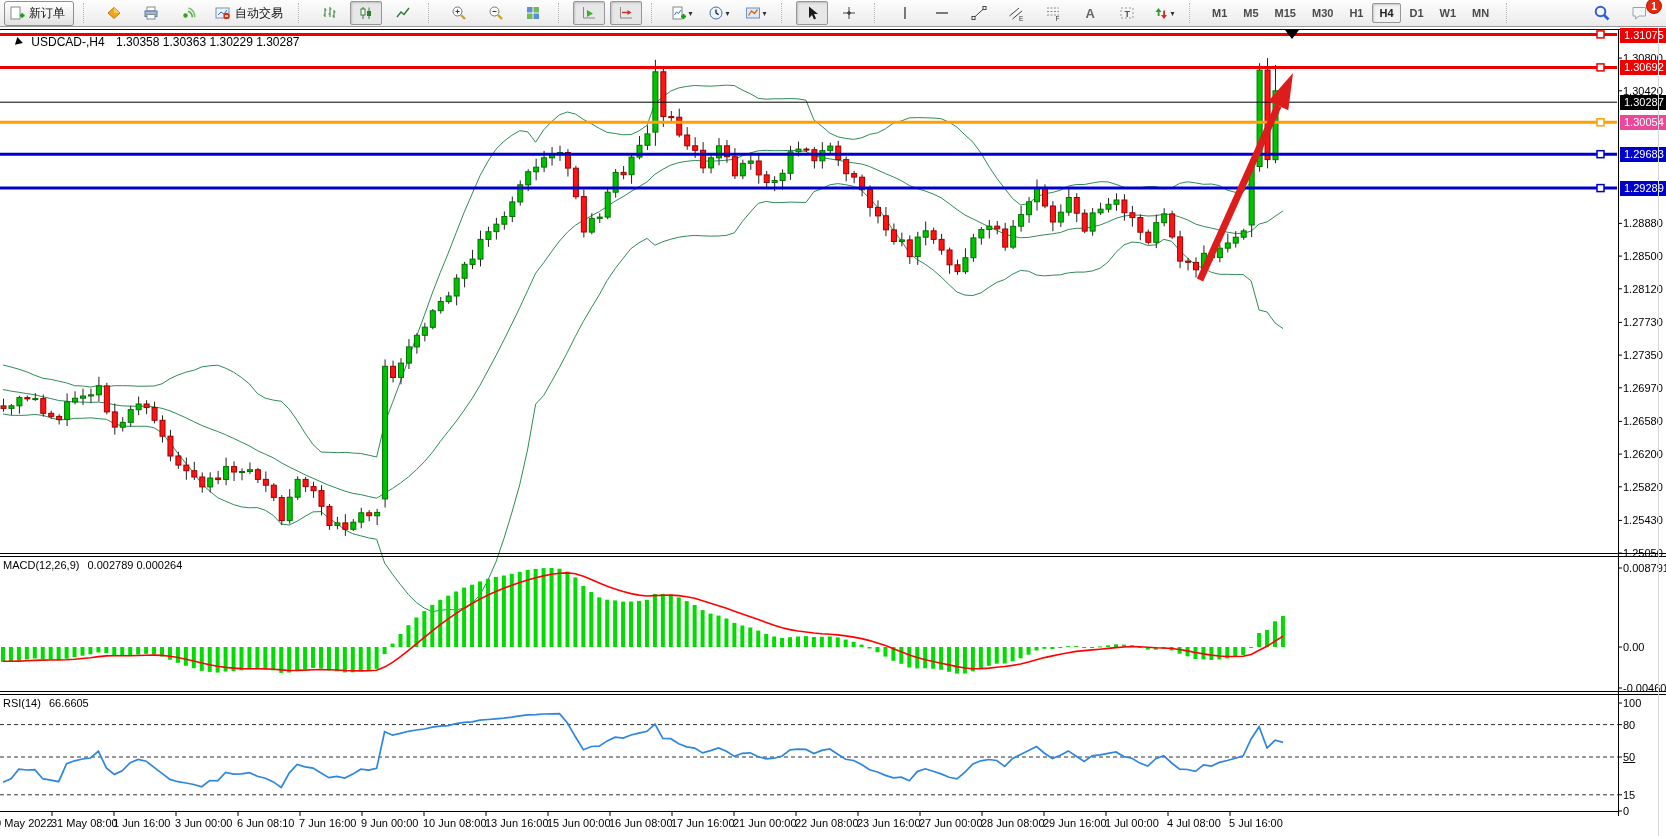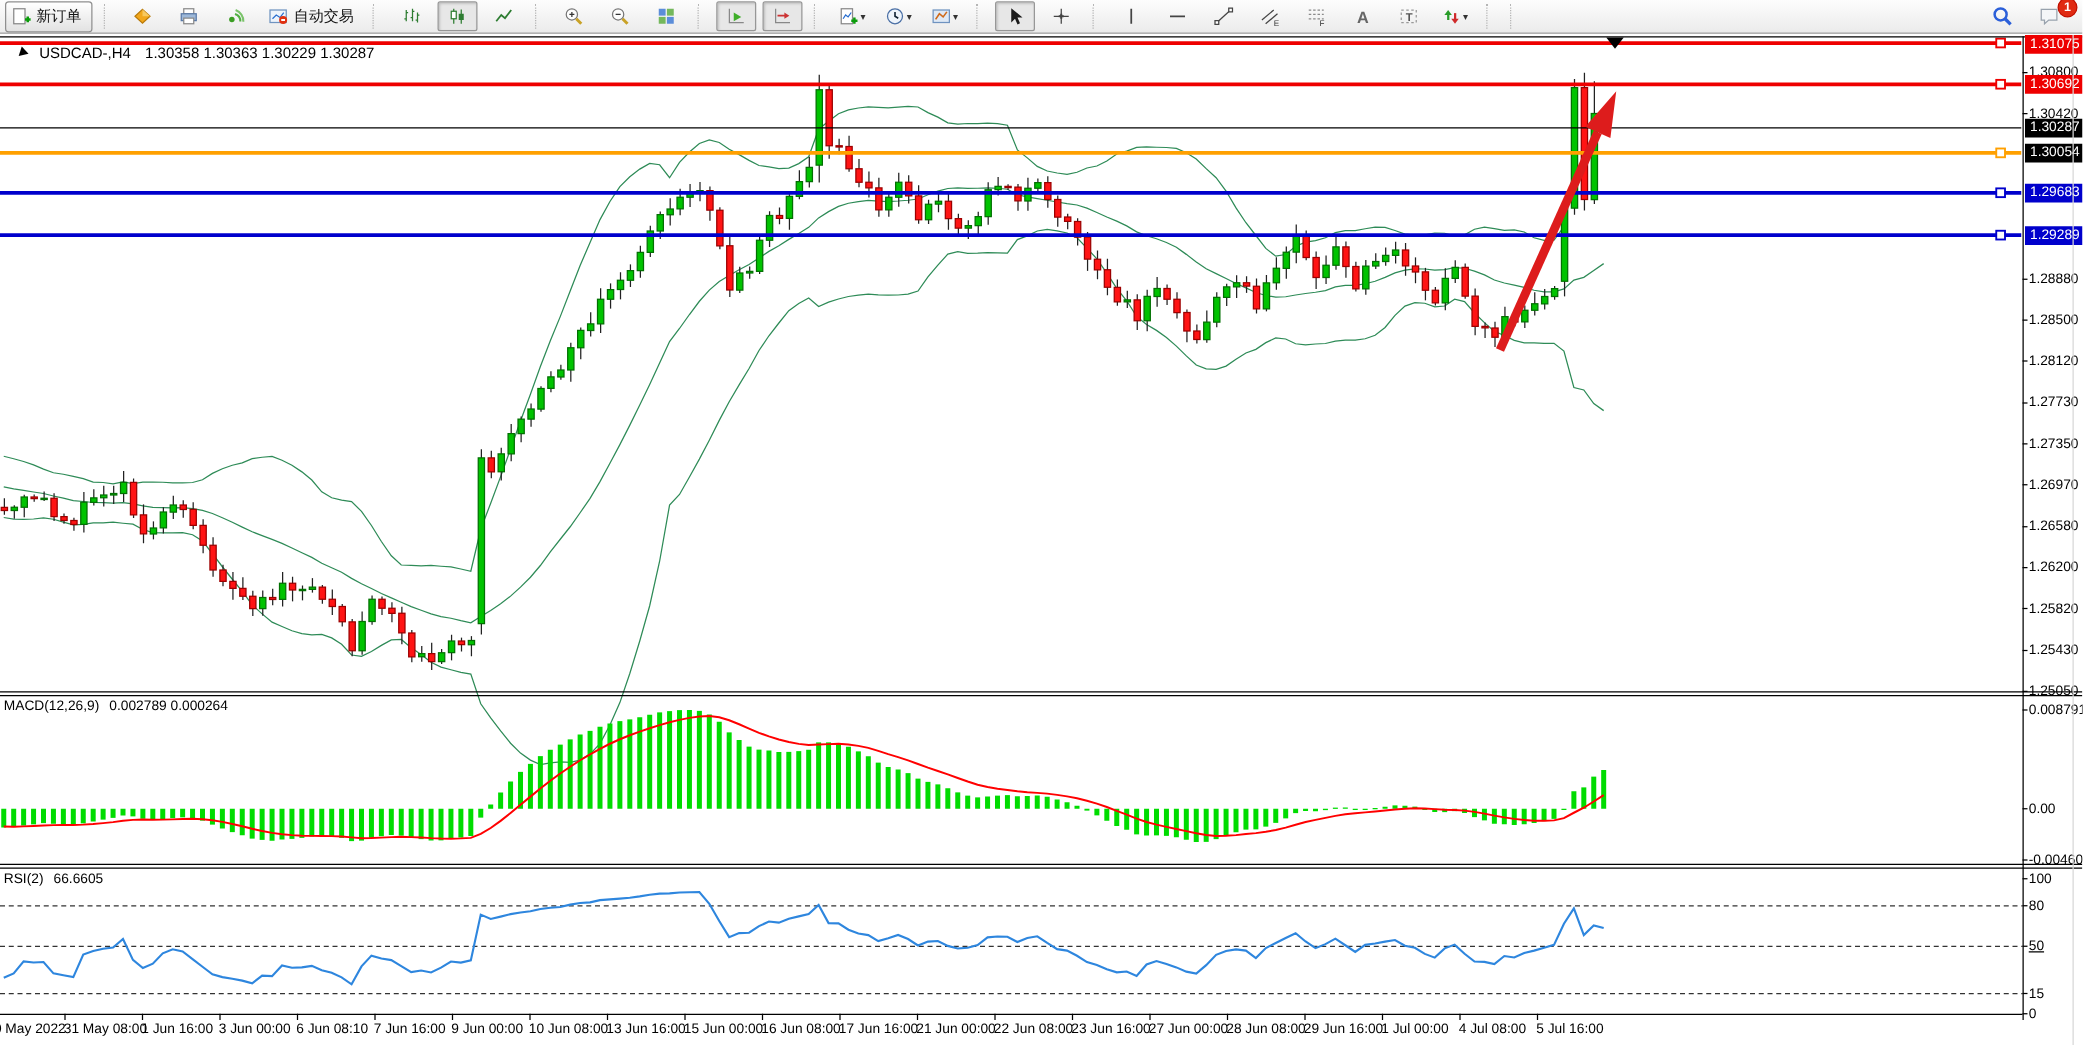--- a/index.html
+++ b/index.html
@@ -215,20 +215,31 @@
   <div class="tbtn">
     <svg width="16" height="16">
         <polygon points="2.5,7 5.5,3 8.5,7" fill="#2a9d2a"></polygon>
         <rect x="4.7" y="6" width="1.8" height="5" fill="#2a9d2a"></rect>
         <polygon points="8,10 11,14 14,10" fill="#cf2a2a"></polygon>
         <rect x="10.2" y="5.5" width="1.8" height="5.5" fill="#cf2a2a"></rect>
       </svg>
     <span class="caret">▾</span>
   </div>
   <span class="sep"></span>
+  <div id="tf-group" style="display:flex;align-items:center;">
+      <div class="tf">M1</div>
+      <div class="tf">M5</div>
+      <div class="tf">M15</div>
+      <div class="tf">M30</div>
+      <div class="tf">H1</div>
+      <div class="tf active">H4</div>
+      <div class="tf">D1</div>
+      <div class="tf">W1</div>
+      <div class="tf">MN</div>
+    </div>
   <span class="sep"></span>
   <div id="right-tools">
     <div class="tbtn">
       <svg width="18" height="18">
           <circle cx="7.5" cy="7.5" r="4.8" fill="none" stroke="#2b5fd9" stroke-width="2"></circle>
           <line x1="11" y1="11" x2="15.5" y2="15.5" stroke="#2b5fd9" stroke-width="2.6"></line>
         </svg>
     </div>
     <div id="chat-wrap" class="tbtn">
       <svg width="18" height="18">
@@ -802,21 +813,21 @@
     <div id="title">
       <span class="arrow"></span>
       <span>USDCAD-,H4</span>
       <span style="margin-left:8px;">1.30358 1.30363 1.30229 1.30287</span>
     </div>
     <div id="macd-label">
       <span>MACD(12,26,9)</span>
       <span style="margin-left:5px;">0.002789 0.000264</span>
     </div>
     <div id="rsi-label">
-      <span>RSI(2)</span>
+      <span>RSI(14)</span>
       <span style="margin-left:5px;">66.6605</span>
     </div>
   <div class="axlabel" style="left: 1623px; top: 534px;">0.008791</div>
       <div class="axlabel" style="left: 1623px; top: 613px;">0.00</div>
       <div class="axlabel" style="left: 1623px; top: 654px;">-0.004601</div>
       <div class="axlabel" style="left: 1623px; top: 669px;">100</div>
       <div class="axlabel" style="left: 1623px; top: 690.6px;">80</div>
       <div class="axlabel" style="left: 1623px; top: 723px; text-decoration: underline;">50</div>
       <div class="axlabel" style="left: 1623px; top: 760.8px;">15</div>
       <div class="axlabel" style="left: 1623px; top: 777px;">0</div>
@@ -829,21 +840,21 @@
       <div class="axlabel" style="left: 1623px; top: 321.076px;">1.27350</div>
       <div class="axlabel" style="left: 1623px; top: 353.79px;">1.26970</div>
       <div class="axlabel" style="left: 1623px; top: 387.365px;">1.26580</div>
       <div class="axlabel" style="left: 1623px; top: 420.079px;">1.26200</div>
       <div class="axlabel" style="left: 1623px; top: 452.794px;">1.25820</div>
       <div class="axlabel" style="left: 1623px; top: 486.369px;">1.25430</div>
       <div class="axlabel" style="left: 1623px; top: 519.083px;">1.25050</div>
       <div class="badge" style="top: 0px; background: rgb(238, 0, 0);">1.31075</div>
       <div class="badge" style="top: 31.8631px; background: rgb(238, 0, 0);">1.30692</div>
       <div class="badge" style="top: 66.7295px; background: rgb(0, 0, 0);">1.30287</div>
-      <div class="badge" style="top: 86.7885px; background: #000000;">1.30054</div>
+      <div class="badge" style="top: 86.7885px; background: #ec4899;">1.30054</div>
       <div class="badge" style="top: 118.728px; background: rgb(0, 0, 204);">1.29683</div>
       <div class="badge" style="top: 152.647px; background: rgb(0, 0, 204);">1.29289</div>
       <div class="axlabel" style="left: -11px; top: 789px;">30 May 2022</div>
       <div class="axlabel" style="left: 51px; top: 789px;">31 May 08:00</div>
       <div class="axlabel" style="left: 113px; top: 789px;">1 Jun 16:00</div>
       <div class="axlabel" style="left: 175px; top: 789px;">3 Jun 00:00</div>
       <div class="axlabel" style="left: 237px; top: 789px;">6 Jun 08:10</div>
       <div class="axlabel" style="left: 299px; top: 789px;">7 Jun 16:00</div>
       <div class="axlabel" style="left: 361px; top: 789px;">9 Jun 00:00</div>
       <div class="axlabel" style="left: 423px; top: 789px;">10 Jun 08:00</div>

